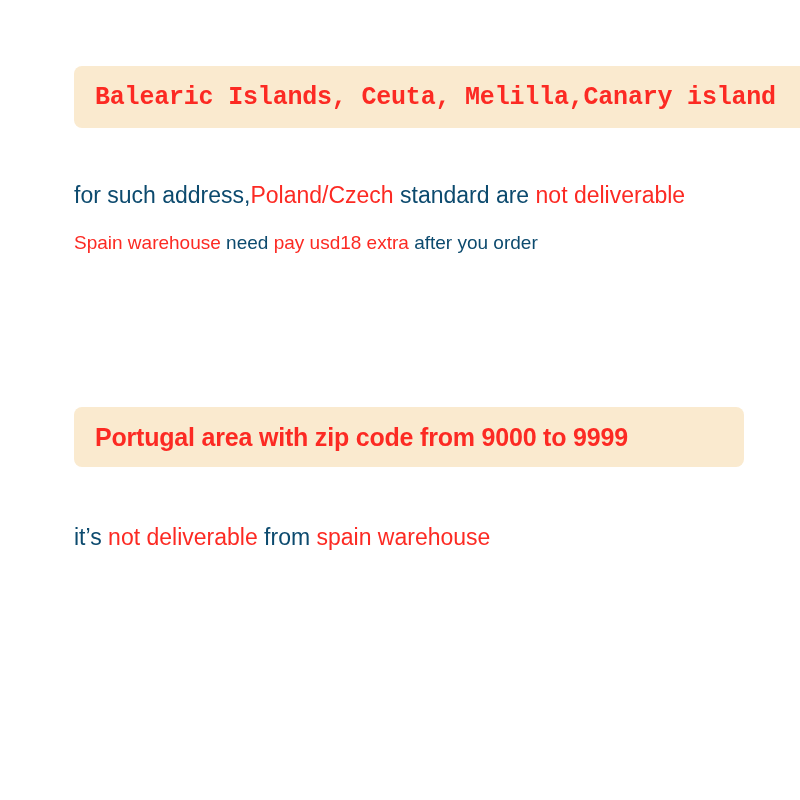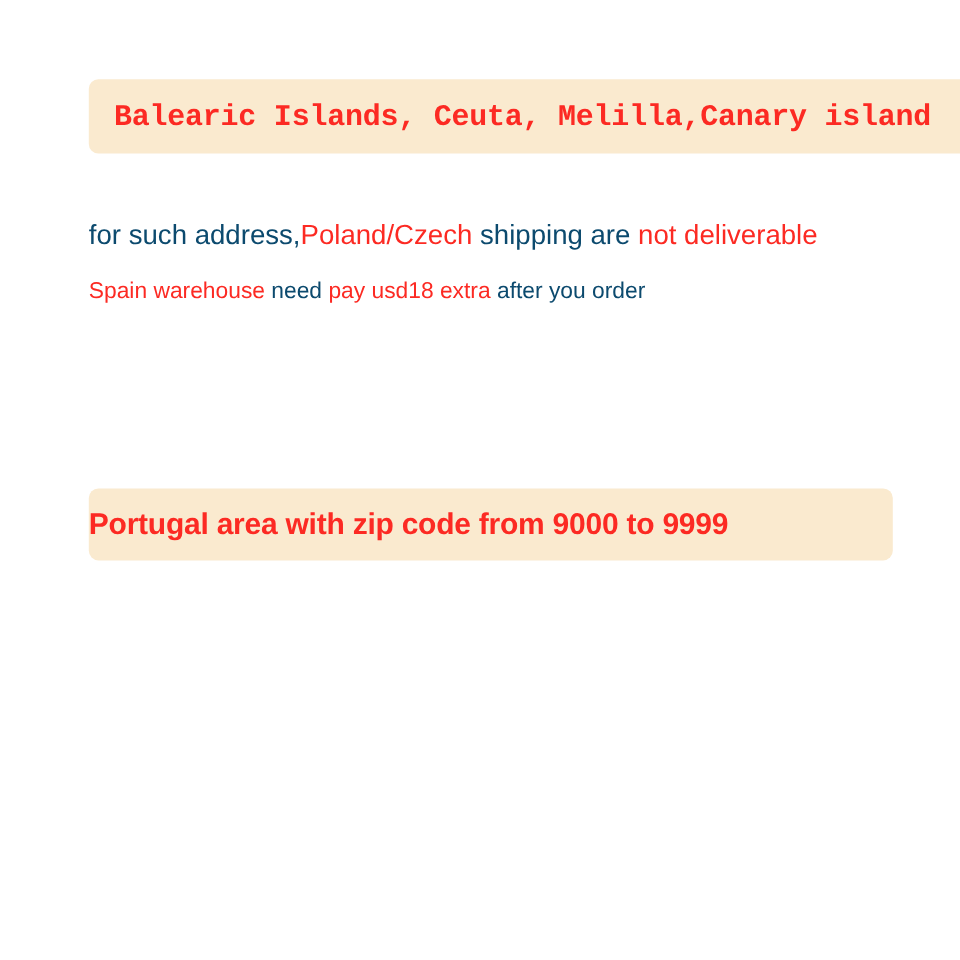--- a/index.html
+++ b/index.html
@@ -42,20 +42,21 @@
     width: 745px;
     height: 62px;
     padding-left: 21px;
     font-family: Liberation Mono, monospace;
   }
   #banner2 {
     left: 74px;
     top: 407px;
     width: 670px;
     height: 60px;
+    padding-left: 21px;
   }
 
   .line {
     position: absolute;
     white-space: nowrap;
   }
   .red { color: #fc2a23; text-align: center; }
   .black { color: #0c4a6e; }
 
   #line1 {
@@ -82,26 +83,29 @@
 </head>
 <body>
 
 <div class="page">
 
   <div class="banner" id="banner1">
     <span class="banner-text">Balearic Islands, Ceuta, Melilla,Canary island</span>
   </div>
 
   <div class="line" id="line1">
-    <span class="black">for such address,</span><span class="red">Poland/Czech</span><span class="black"> shipping are </span><span class="red">not deliverable</span>
+    <span class="black">for such address,</span><span class="red">Poland/Czech</span><span class="black"> standard are </span><span class="red">not deliverable</span>
   </div>
 
   <div class="line" id="line2">
     <span class="red">Spain warehouse</span><span class="black"> need </span><span class="red">pay usd18 extra</span><span class="black"> after you order</span>
   </div>
 
 
   <div class="banner" id="banner2">
     <span class="banner-text">Portugal area with zip code from 9000 to 9999</span>
   </div>
 
+  <div class="line" id="line4">
+    <span class="black">it’s </span><span class="red">not deliverable</span><span class="black"> from </span><span class="red">spain warehouse</span>
+  </div>
 
 </div>
 
 </body></html>

